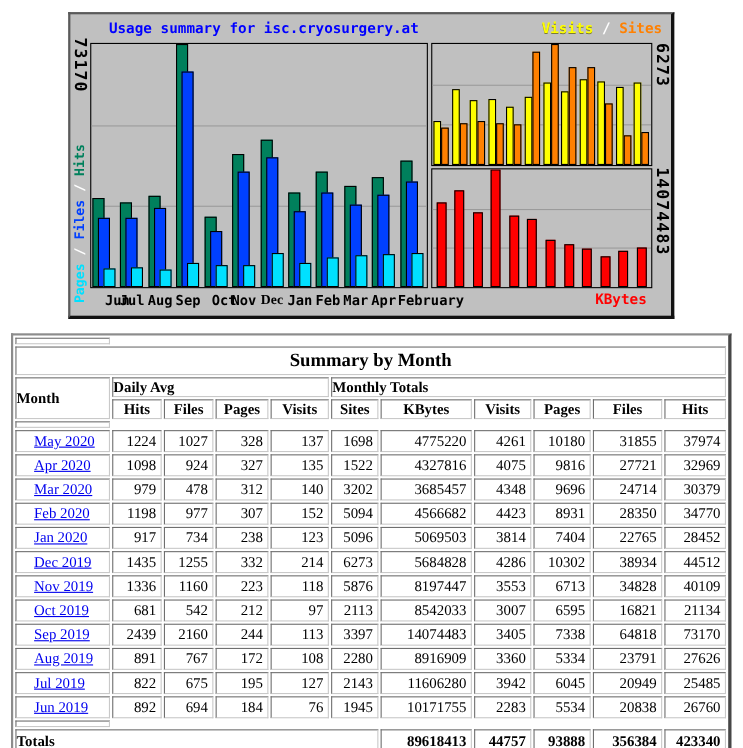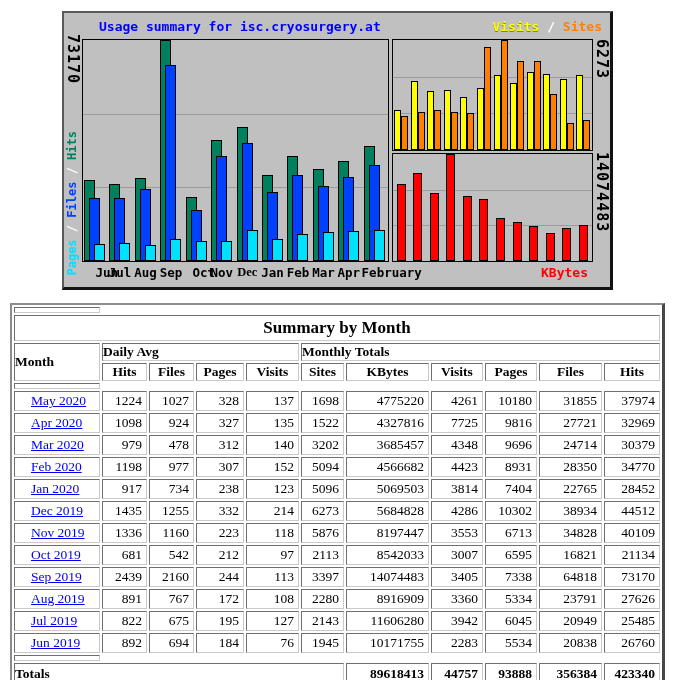--- a/index.html
+++ b/index.html
@@ -247,21 +247,21 @@
         <td class="num">37974</td>
       </tr>
       <tr>
         <td class="mon"><a href="#">Apr 2020</a></td>
         <td class="num">1098</td>
         <td class="num">924</td>
         <td class="num">327</td>
         <td class="num">135</td>
         <td class="num">1522</td>
         <td class="num">4327816</td>
-        <td class="num">7725</td>
+        <td class="num">4075</td>
         <td class="num">9816</td>
         <td class="num">27721</td>
         <td class="num">32969</td>
       </tr>
       <tr>
         <td class="mon"><a href="#">Mar 2020</a></td>
         <td class="num">979</td>
         <td class="num">478</td>
         <td class="num">312</td>
         <td class="num">140</td>

